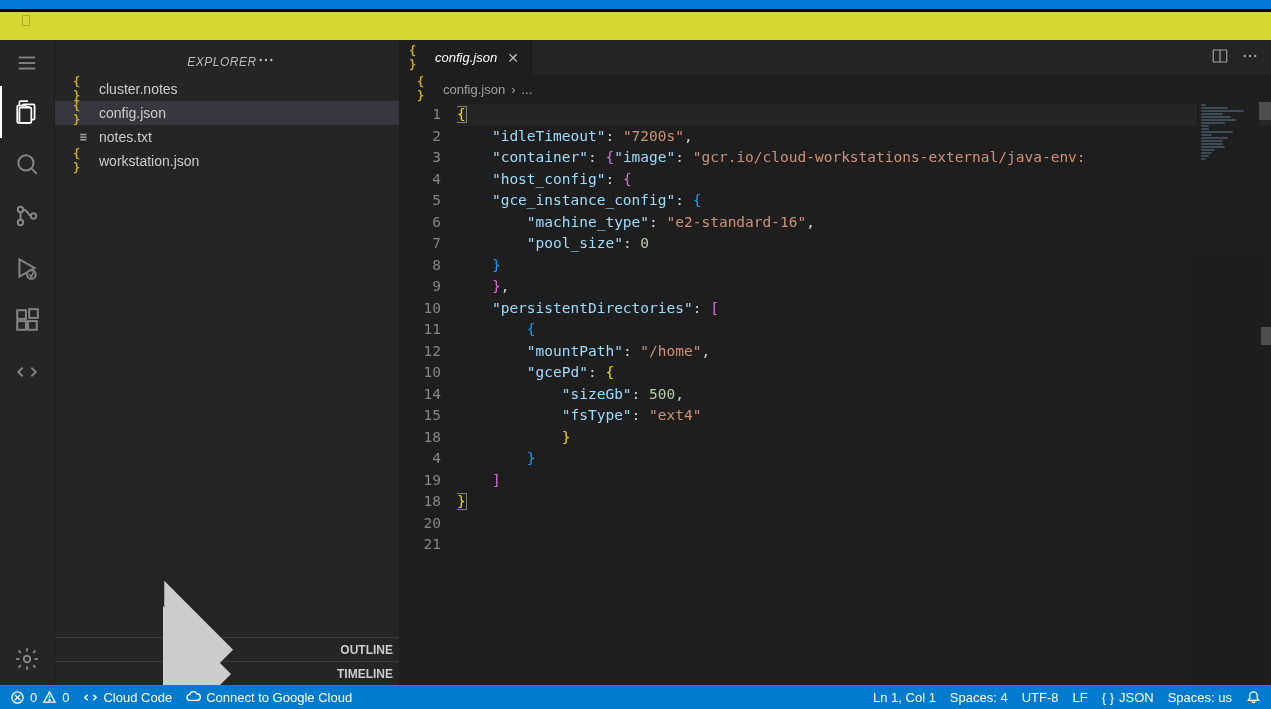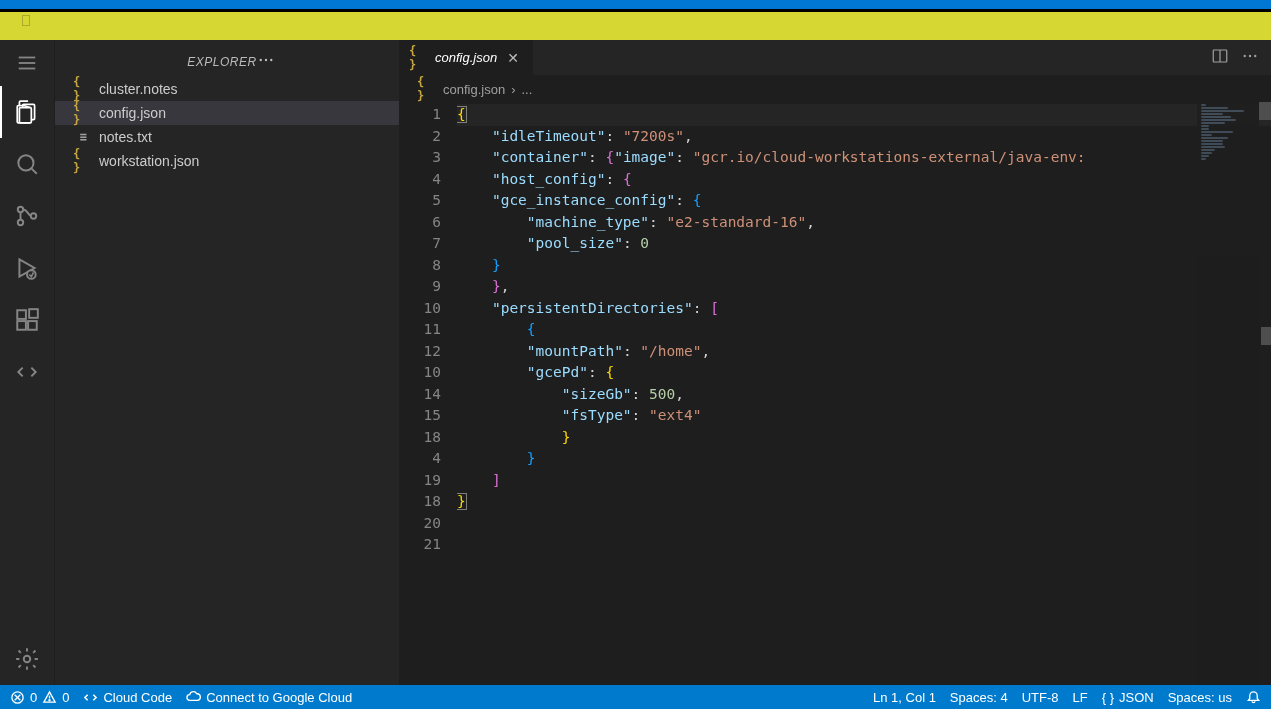--- a/index.html
+++ b/index.html
@@ -201,20 +201,32 @@
         <div class="file-item">
           <span class="file-icon txt">≡</span>
           <span>notes.txt</span>
         </div>
         <div class="file-item">
           <span class="file-icon">{ }</span>
           <span>workstation.json</span>
         </div>
       </div>
     <div class="panel-bottom">
+      <div class="panel-section">
+        <svg class="chev" viewBox="0 0 16 16" fill="currentColor">
+            <path d="M6 4l4 4-4 4z"></path>
+          </svg>
+        <span>OUTLINE</span>
+      </div>
+      <div class="panel-section">
+        <svg class="chev" viewBox="0 0 16 16" fill="currentColor">
+            <path d="M6 4l4 4-4 4z"></path>
+          </svg>
+        <span>TIMELINE</span>
+      </div>
     </div>
   </div>
 
   <div class="editor-area">
     <div class="tab-bar">
       <div class="tab">
         <span class="file-icon" style="color:#c5a642;">{ }</span>
         <span class="tab-label">config.json</span>
         <span class="tab-close">✕</span>
       </div>

